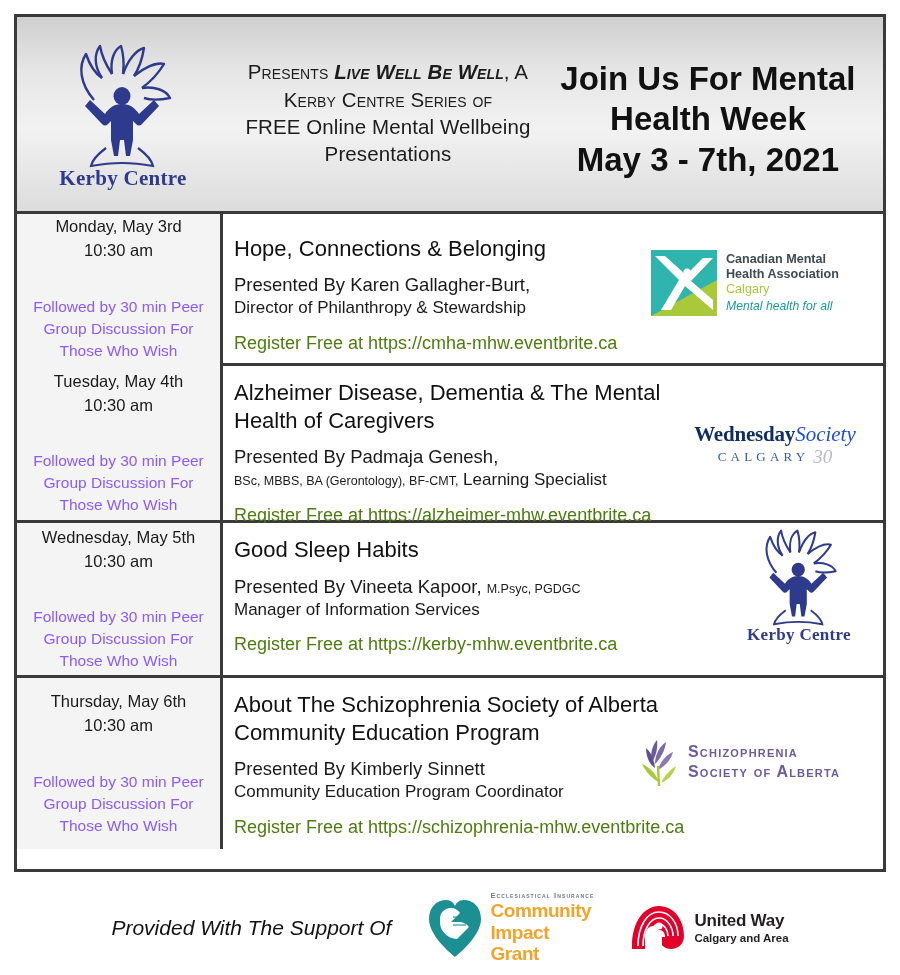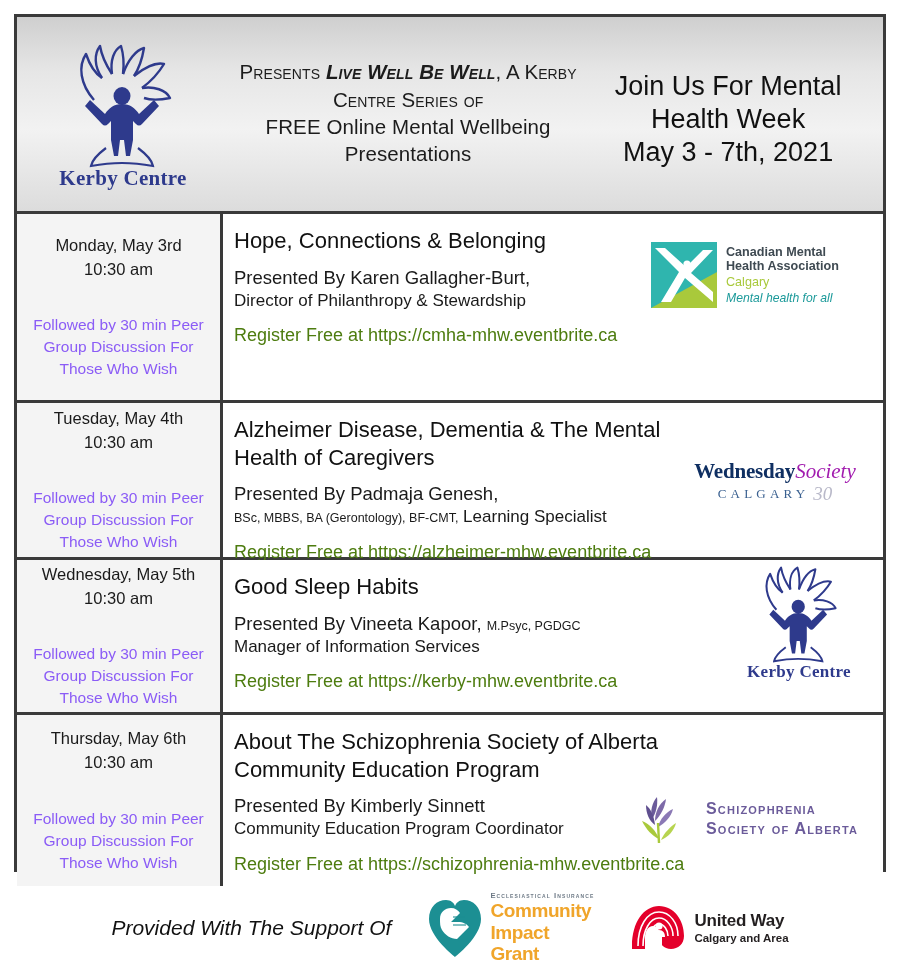--- a/index.html
+++ b/index.html
@@ -44,40 +44,40 @@
     font-size: 20.5px; line-height: 1.34;
     font-variant: small-caps;
     text-align: center; color: #1c1c1c;
     letter-spacing: .1px;
     max-width: 650px;
   }
   .presents-line .lwbw { font-weight: bold; font-style: italic; }
   .presents-line .free { font-variant: normal; }
   .title-main {
     margin-top: 13px;
-    font-size: 27px; line-height: 1.22;
+    font-size: 33px; line-height: 1.22;
     text-align: center; color: #111;
-    font-weight: 400;
+    font-weight: 700;
   }
 
   
   .kerby-logo { display: block; }
   .kerby-word {
     font-family: "Liberation Serif", serif;
     font-weight: bold; color: #2e3a8c;
     letter-spacing: .3px;
   }
 
   
   .row {
     display: flex; align-items: stretch;
     border-bottom: 3px solid #3a3a3a;
   }
   .row:last-child { border-bottom: none; }
-  .row-1 { height: 189px; }
+  .row-1 { height: 152px; align-items: center; }
   .row-2 { height: 157px; }
   .row-3 { height: 155px; }
   .row-4 { height: 171px; }
 
   .date-cell {
     width: 206px; flex: 0 0 206px;
     background: #f4f4f4;
     border-right: 3px solid #3a3a3a;
     display: flex; flex-direction: column;
     align-items: center; justify-content: center;
@@ -120,30 +120,30 @@
   .cmha-mark { width: 66px; height: 66px; flex: 0 0 66px; }
   .cmha-txt { line-height: 1.16; }
   .cmha-txt .l1 { font-size: 12.6px; font-weight: bold; color: #3f4a52; }
   .cmha-txt .l2 { font-size: 12.6px; color: #a9c93b; margin-top: 1px; }
   .cmha-txt .l3 { font-size: 12.2px; font-style: italic; color: #1c9a9a; margin-top: 2px; }
 
   
   .alz { right: 8px; top: 56px; width: 200px; text-align: center; }
   .alz-l1 { font-family: "Liberation Serif", serif; font-size: 21px; white-space: nowrap; }
   .alz-l1 b { color: #0f2f62; font-weight: bold; letter-spacing: -.2px; }
-  .alz-l1 i { color: #a21caf; font-style: italic; font-weight: normal; }
+  .alz-l1 i { color: #1d4ed8; font-style: italic; font-weight: normal; }
   .alz-l2 { margin-top: 1px; display: flex; align-items: flex-end; justify-content: center; gap: 4px; }
   .alz-cal { font-family: "Liberation Serif", serif; font-size: 13px; letter-spacing: 4.2px; color: #3a6090; }
   .alz-30 { font-family: "Liberation Serif", serif; font-size: 19px; color: #b9b9c9; font-style: italic; line-height: .9; }
 
   
   .kerby-sm { right: 14px; top: 6px; width: 140px; text-align: center; }
 
   
-  .schiz { right: 10px; top: 78px; width: 236px; display: flex; align-items: center; gap: 25px; }
+  .schiz { right: 10px; top: 58px; width: 236px; display: flex; align-items: center; gap: 7px; }
   .schiz-mark { width: 44px; height: 52px; flex: 0 0 44px; }
   .schiz-txt { line-height: 1.28; font-variant: small-caps; color: #6b5b9a; font-weight: bold; }
   .schiz-txt div { font-size: 16px; letter-spacing: 1.2px; }
 
   
   .footer {
     position: absolute; left: 0; top: 880px;
     width: 900px; height: 95px;
     display: flex; align-items: center; justify-content: center;
     gap: 36px;

